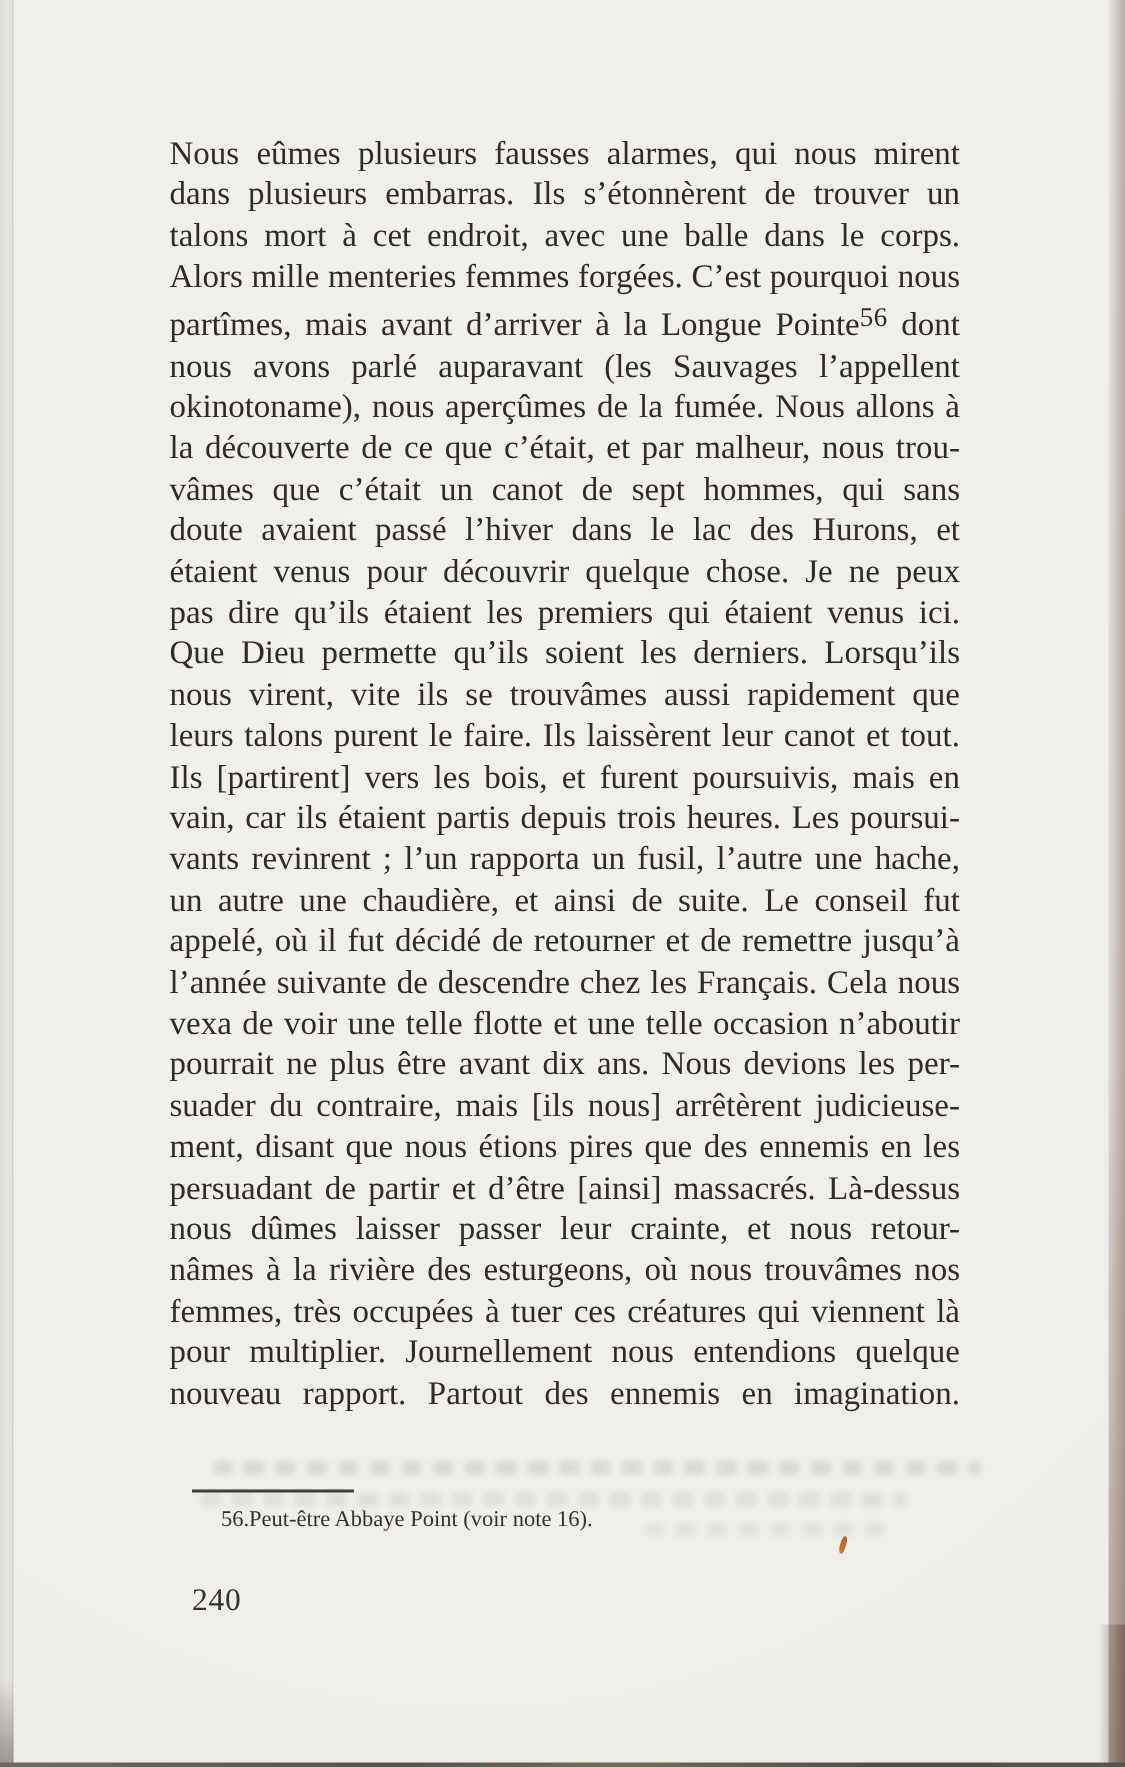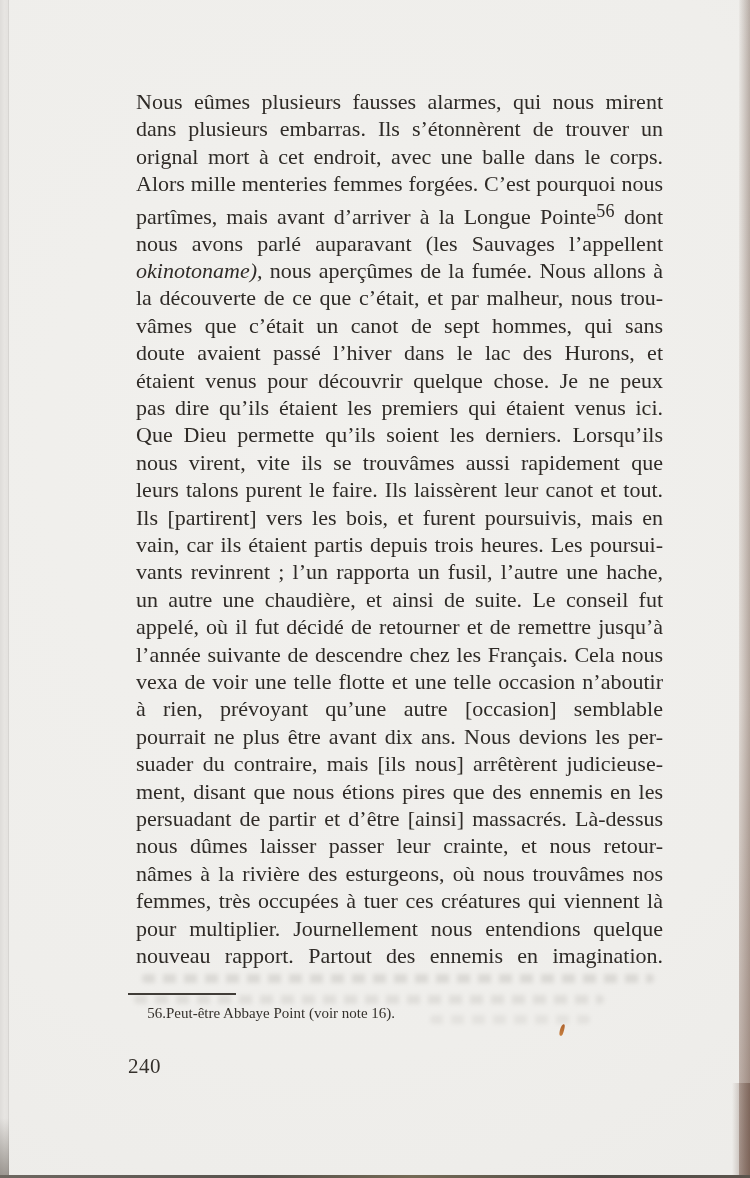--- a/index.html
+++ b/index.html
@@ -33,30 +33,30 @@
     position: absolute; right: 0; bottom: 0; width: 18px; height: 95px;
     background: linear-gradient(to left, rgba(100,72,60,0.55), rgba(100,72,60,0));
   }
   .edge-bottom {
     position: absolute; left: 0; bottom: 0; width: 100%; height: 3px;
     background: linear-gradient(to right, #6e6861 0%, #57524c 35%, #746a55 55%, #4f4b46 80%, #5b544c 100%);
   }
 
   
   .text-block {
-    position: absolute; left: 136px; top: 88px; width: 527px;
+    position: absolute; left: 113px; top: 88px; width: 527px;
     font-size: 22px; line-height: 27.4px; color: #2f2b27;
   }
   .line {
     text-align: justify;
     text-align-last: justify;
     text-justify: inter-word;
     white-space: normal;
   }
-  .line span.i { font-style: italic; }
+  .line span.i { }
   .line span.sup { font-size: 18px; vertical-align: 6.5px; letter-spacing: 0.3px; }
 
   
   .footnote-rule {
     position: absolute; left: 128px; top: 993px; width: 108px; height: 2px;
     background: #403c37;
   }
   .footnote {
     position: absolute; left: 132px; top: 1004px; width: 500px;
     font-size: 15px; line-height: 19px; color: #35312c;
@@ -100,41 +100,40 @@
   <div class="corner-bottom-right"></div>
   <div class="edge-bottom"></div>
 
   <div class="ghost ghost-1"></div>
   <div class="ghost ghost-2"></div>
   <div class="ghost ghost-3"></div>
 
   <div class="text-block">
       <div class="line"><span>Nous eûmes plusieurs fausses alarmes, qui nous mirent</span></div>
       <div class="line"><span>dans plusieurs embarras. Ils s’étonnèrent de trouver un</span></div>
-      <div class="line"><span>orignal mort à cet endroit, avec une balle dans le corps.</span></div>
+      <div class="line"><span>talons mort à cet endroit, avec une balle dans le corps.</span></div>
       <div class="line"><span>Alors mille menteries femmes forgées. C’est pourquoi nous</span></div>
       <div class="line"><span>partîmes, mais avant d’arriver à la Longue Pointe</span><span class="sup">56</span><span> dont</span></div>
       <div class="line"><span>nous avons parlé auparavant (les Sauvages l’appellent</span></div>
       <div class="line"><span class="i">okinotoname),</span><span> nous aperçûmes de la fumée. Nous allons à</span></div>
       <div class="line"><span>la découverte de ce que c’était, et par malheur, nous trou-</span></div>
       <div class="line"><span>vâmes que c’était un canot de sept hommes, qui sans</span></div>
       <div class="line"><span>doute avaient passé l’hiver dans le lac des Hurons, et</span></div>
       <div class="line"><span>étaient venus pour découvrir quelque chose. Je ne peux</span></div>
       <div class="line"><span>pas dire qu’ils étaient les premiers qui étaient venus ici.</span></div>
       <div class="line"><span>Que Dieu permette qu’ils soient les derniers. Lorsqu’ils</span></div>
       <div class="line"><span>nous virent, vite ils se trouvâmes aussi rapidement que</span></div>
       <div class="line"><span>leurs talons purent le faire. Ils laissèrent leur canot et tout.</span></div>
       <div class="line"><span>Ils [partirent] vers les bois, et furent poursuivis, mais en</span></div>
       <div class="line"><span>vain, car ils étaient partis depuis trois heures. Les poursui-</span></div>
       <div class="line"><span>vants revinrent ; l’un rapporta un fusil, l’autre une hache,</span></div>
       <div class="line"><span>un autre une chaudière, et ainsi de suite. Le conseil fut</span></div>
       <div class="line"><span>appelé, où il fut décidé de retourner et de remettre jusqu’à</span></div>
       <div class="line"><span>l’année suivante de descendre chez les Français. Cela nous</span></div>
       <div class="line"><span>vexa de voir une telle flotte et une telle occasion n’aboutir</span></div>
-      <div class="line"><span>à rien, prévoyant qu’une autre [occasion] semblable</span></div>
       <div class="line"><span>pourrait ne plus être avant dix ans. Nous devions les per-</span></div>
       <div class="line"><span>suader du contraire, mais [ils nous] arrêtèrent judicieuse-</span></div>
       <div class="line"><span>ment, disant que nous étions pires que des ennemis en les</span></div>
       <div class="line"><span>persuadant de partir et d’être [ainsi] massacrés. Là-dessus</span></div>
       <div class="line"><span>nous dûmes laisser passer leur crainte, et nous retour-</span></div>
       <div class="line"><span>nâmes à la rivière des esturgeons, où nous trouvâmes nos</span></div>
       <div class="line"><span>femmes, très occupées à tuer ces créatures qui viennent là</span></div>
       <div class="line"><span>pour multiplier. Journellement nous entendions quelque</span></div>
       <div class="line"><span>nouveau rapport. Partout des ennemis en imagination.</span></div>
     </div>

